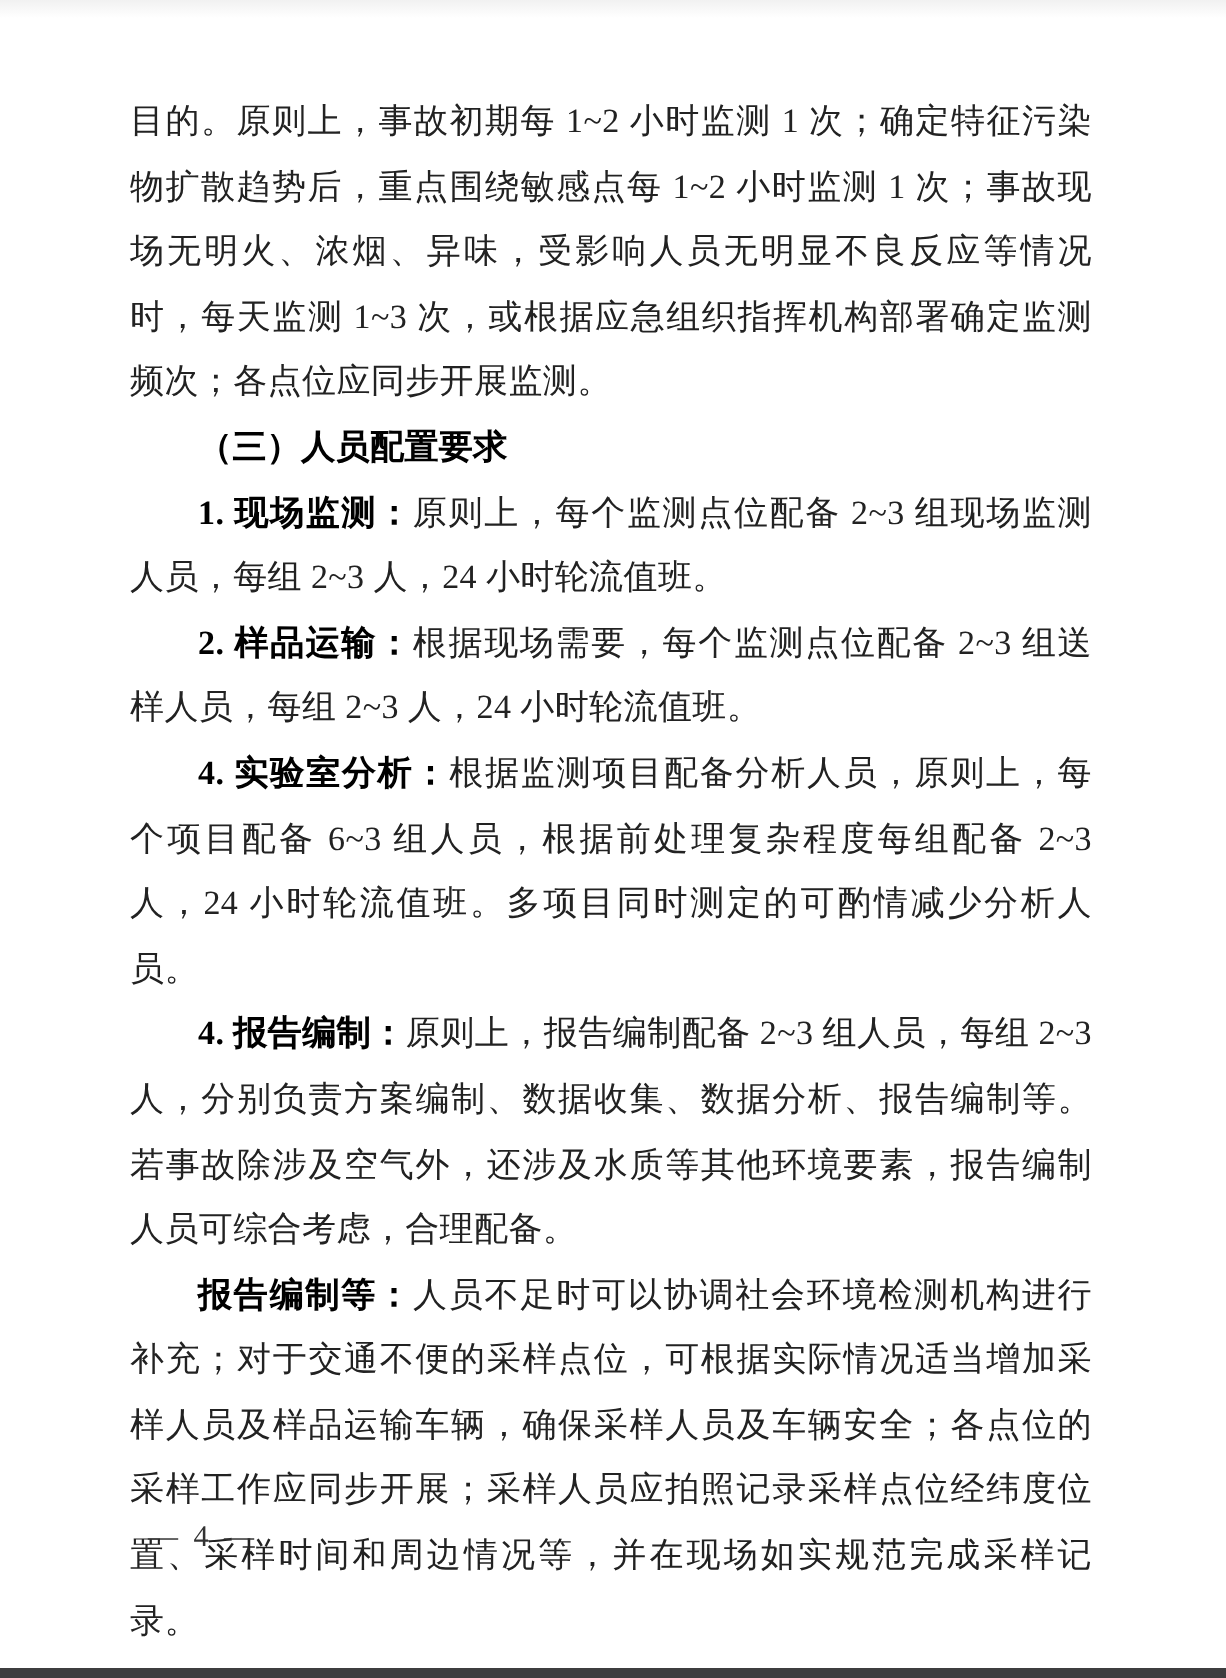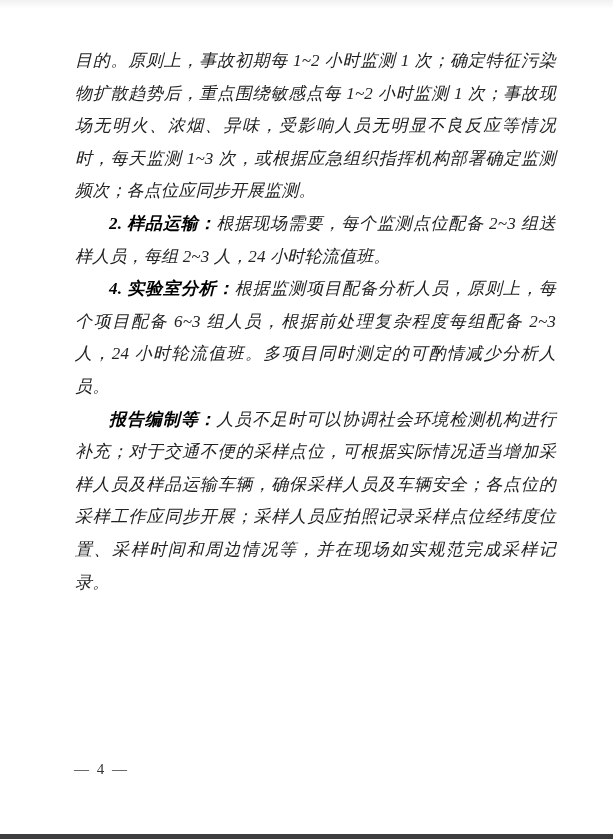--- a/index.html
+++ b/index.html
@@ -9,29 +9,28 @@
     position:relative;
     overflow:hidden;
     font-family:"Liberation Serif","DejaVu Serif",serif;
   }
   .page {
     position:absolute; inset:0;
     background:linear-gradient(#f1f1f1 0px, #ffffff 9px);
   }
   .doc-body {
     position:absolute;
-    top:45px; left:75px;
+    top:45px; left:65px;
     width:481px;
     font-size:17px;
     line-height:32.6px;
     color:#222222;
     text-align:justify;
     text-justify:inter-ideograph;
     letter-spacing:0.2px;
-    font-style:italic;
   }
   .doc-body p { margin:0; text-indent:2em; }
   .doc-body p.noindent { text-indent:0; }
   .doc-body p.heading { font-weight:900; color:#000000; }
   .lead { font-weight:900; color:#000000; }
   .footer-num {
     position:absolute;
     top:761px; left:74px;
     font-size:15px;
     color:#333333;
@@ -45,24 +44,27 @@
     background:#3d3d3f;
   }
 </style>
 </head>
 <body>
 
 <div class="page">
   <main class="doc-body" id="paragraphs">
   <p class="noindent"><span class="ptext">目的。原则上，事故初期每 1~2 小时监测 1 次；确定特征污染物扩散趋势后，重点围绕敏感点每 1~2 小时监测 1 次；事故现场无明火、浓烟、异味，受影响人员无明显不良反应等情况时，每天监测 1~3 次，或根据应急组织指挥机构部署确定监测频次；各点位应同步开展监测。</span></p>
 
+  <p class="heading"><span class="ptext">（三）人员配置要求</span></p>
 
+  <p><b class="lead">1. 现场监测：</b><span class="ptext">原则上，每个监测点位配备 2~3 组现场监测人员，每组 2~3 人，24 小时轮流值班。</span></p>
 
   <p><b class="lead">2. 样品运输：</b><span class="ptext">根据现场需要，每个监测点位配备 2~3 组送样人员，每组 2~3 人，24 小时轮流值班。</span></p>
 
   <p><b class="lead">4. 实验室分析：</b><span class="ptext">根据监测项目配备分析人员，原则上，每个项目配备 6~3 组人员，根据前处理复杂程度每组配备 2~3 人，24 小时轮流值班。多项目同时测定的可酌情减少分析人员。</span></p>
 
+  <p><b class="lead">4. 报告编制：</b><span class="ptext">原则上，报告编制配备 2~3 组人员，每组 2~3 人，分别负责方案编制、数据收集、数据分析、报告编制等。若事故除涉及空气外，还涉及水质等其他环境要素，报告编制人员可综合考虑，合理配备。</span></p>
 
   <p><b class="lead">报告编制等：</b><span class="ptext">人员不足时可以协调社会环境检测机构进行补充；对于交通不便的采样点位，可根据实际情况适当增加采样人员及样品运输车辆，确保采样人员及车辆安全；各点位的采样工作应同步开展；采样人员应拍照记录采样点位经纬度位置、采样时间和周边情况等，并在现场如实规范完成采样记录。</span></p>
 </main>
   <span class="footer-num">— 4 —</span>
   <div class="bottom-bar"></div>
 </div>
 
 </body></html>

